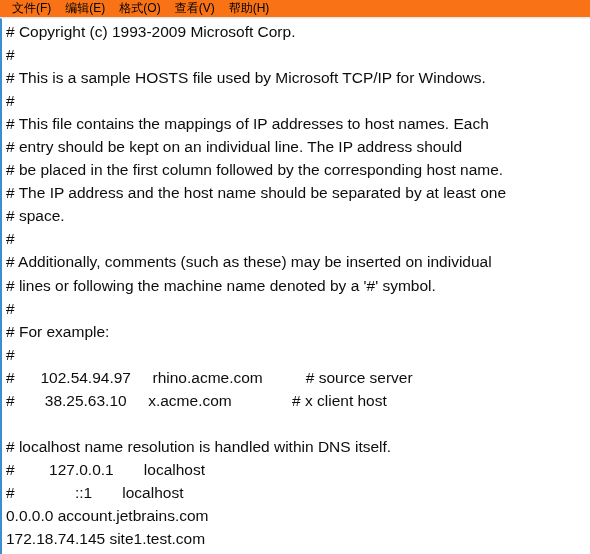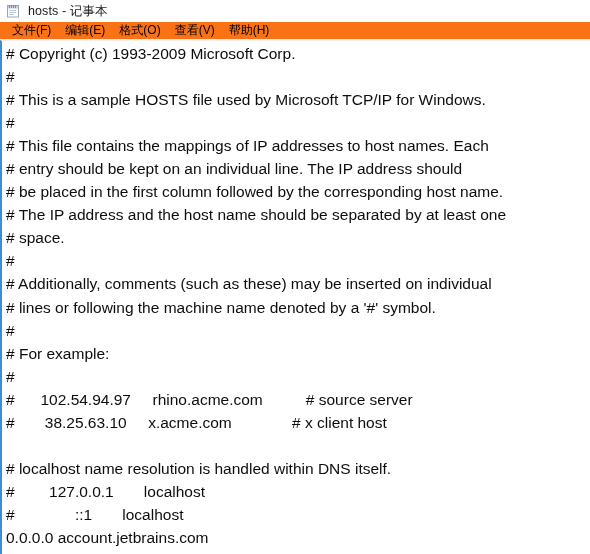--- a/index.html
+++ b/index.html
@@ -104,36 +104,20 @@
     height: 23.05px;
     white-space: pre;
     position: relative;
   }
 </style>
 </head>
 <body>
 
 <div class="window">
 
-  <div class="titlebar">
-    <span class="app-icon">
-      <svg width="16" height="16" viewBox="0 0 16 16">
-        <rect x="2.5" y="2.5" width="11" height="11.5" fill="#ffffff" stroke="#9aa7b0" stroke-width="1"></rect>
-        <rect x="3" y="3" width="10" height="2.6" fill="#c9d6e2"></rect>
-        <rect x="4" y="2" width="1" height="3" fill="#7d8b96"></rect>
-        <rect x="6" y="2" width="1" height="3" fill="#7d8b96"></rect>
-        <rect x="8" y="2" width="1" height="3" fill="#7d8b96"></rect>
-        <rect x="10" y="2" width="1" height="3" fill="#7d8b96"></rect>
-        <rect x="4.2" y="7" width="7" height="0.9" fill="#b5c2cc"></rect>
-        <rect x="4.2" y="9" width="7" height="0.9" fill="#b5c2cc"></rect>
-        <rect x="4.2" y="11" width="4.5" height="0.9" fill="#b5c2cc"></rect>
-      </svg>
-    </span>
-    <span class="title-text">hosts - 记事本</span>
-  </div>
 
   <div class="menubar">
     <div class="menu-item">文件(F)</div>
     <div class="menu-item">编辑(E)</div>
     <div class="menu-item">格式(O)</div>
     <div class="menu-item">查看(V)</div>
     <div class="menu-item">帮助(H)</div>
   </div>
   <div class="menu-sep"></div>
 

